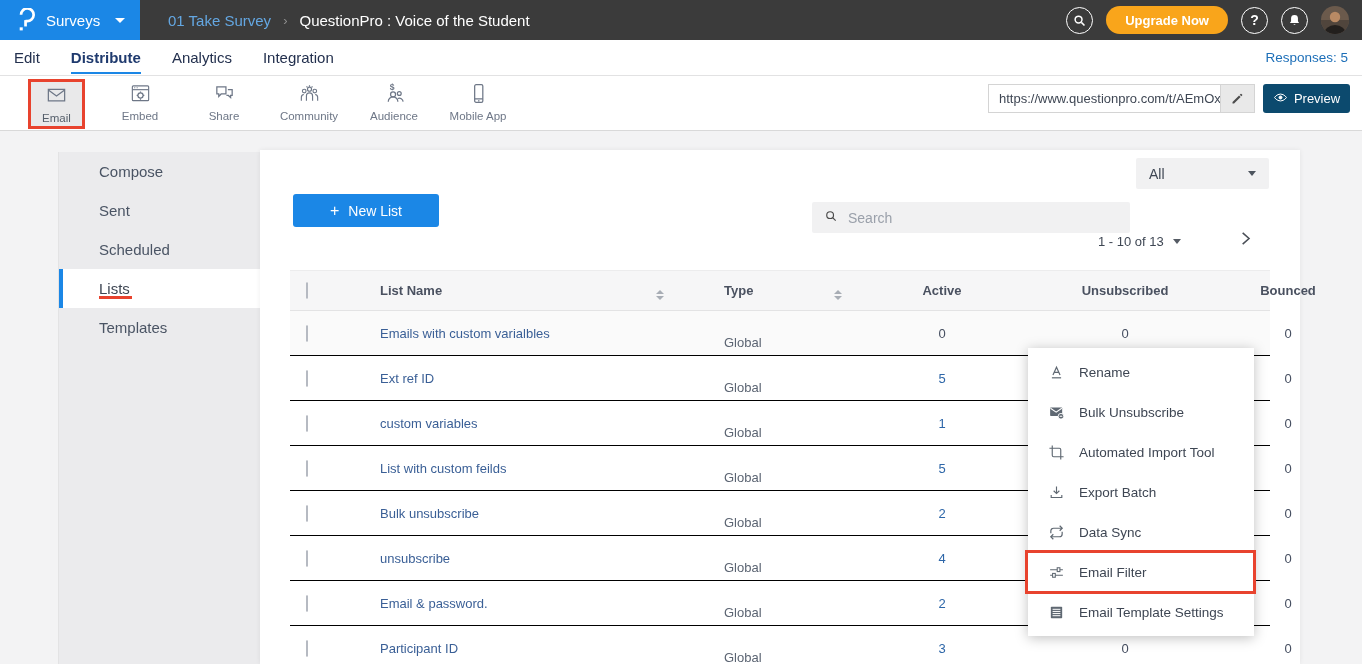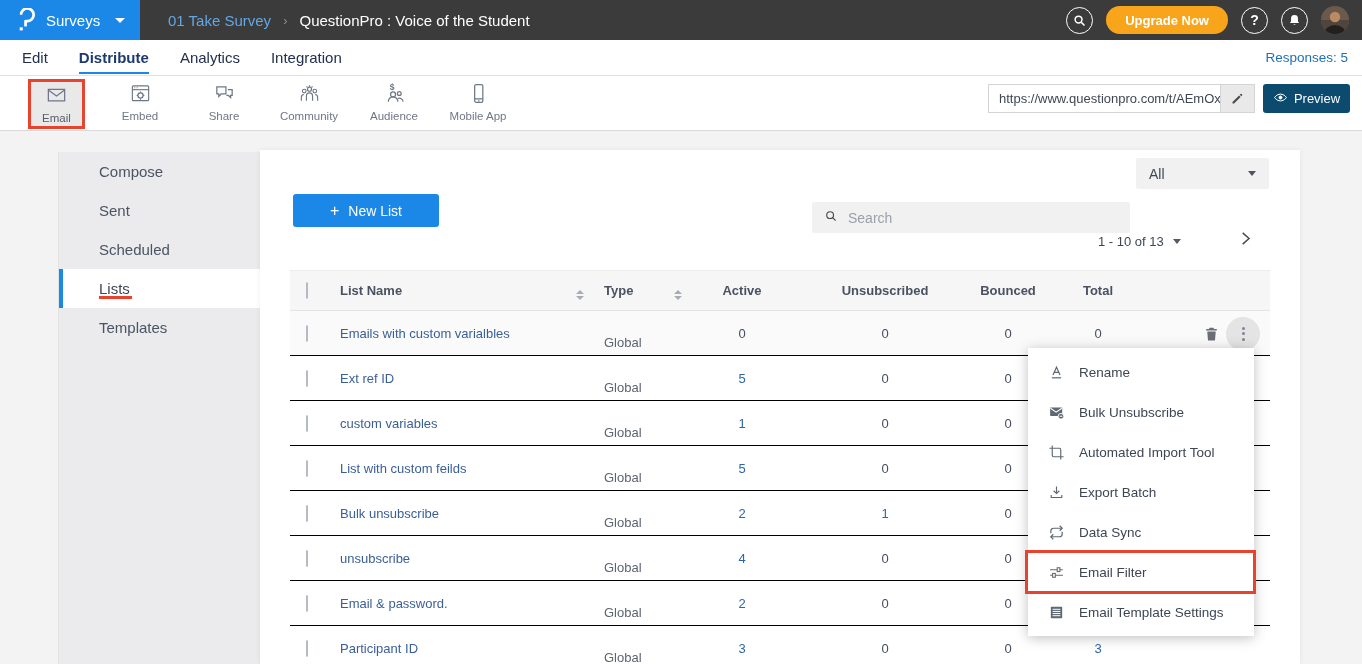--- a/index.html
+++ b/index.html
@@ -19,21 +19,21 @@
   .crumb-title { color:#ffffff; font-size:15px; }
   .topbar-right { margin-left:auto; display:flex; align-items:center; gap:13px; padding-right:13px; }
   .circle-btn { width:27px; height:27px; border:1.5px solid #fff; border-radius:50%; color:#fff; display:flex; align-items:center; justify-content:center; font-size:14px; font-weight:bold; flex:none; }
   .circle-btn svg { width:15px; height:15px; }
   .upgrade-btn { height:28px; padding:0 19px; border-radius:14px; background:#f9a51b; color:#fff; font-size:13px; font-weight:bold; display:flex; align-items:center; flex:none; }
   .avatar { width:28px; height:28px; border-radius:50%; overflow:hidden; flex:none; }
   .avatar svg { display:block; }
 
   
   .navbar { position:absolute; top:40px; left:0; width:100%; height:36px; background:#fff; border-bottom:1px solid #e2e2e3; display:flex; align-items:center; padding:0 14px; z-index:9; }
-  .nav-tabs { display:flex; gap:31px;margin-left:8px; }
+  .nav-tabs { display:flex; gap:31px; }
   .tab { font-size:15px; color:#23304e; position:relative; cursor:default; }
   .tab.active { color:#1f3a6e;font-weight:bold; }
   .tab.active::after { content:""; position:absolute; left:0; right:0; bottom:-8px; height:2px; background:#1b87e6; }
   .responses { margin-left:auto; color:#1d6fb8; font-size:13.5px; }
 
   
   .toolbar { position:absolute; top:76px; left:0; width:100%; height:55px; background:#fff; border-bottom:1px solid #d9d9d9; z-index:8; }
   .channel { position:absolute; top:6px; width:70px; text-align:center; color:#6e7787; }
   .channel .ico svg { width:25px; height:23px; }
   .channel .ch-label { font-size:11.5px; margin-top:1px; color:#6e7787; }
@@ -62,21 +62,21 @@
   .caret-dark { width:0; height:0; border-left:4.5px solid transparent; border-right:4.5px solid transparent; border-top:5px solid #4d545e; margin-left:auto; }
   .new-list-btn { position:absolute; left:33px; top:44px; width:146px; height:33px; background:#1b87e6; border-radius:3px; color:#fff; font-size:14px; display:flex; align-items:center; justify-content:center; gap:9px; }
   .plus-glyph { font-size:16px; line-height:1; }
   .pagination { position:absolute; left:838px; top:84px; display:flex; align-items:center; gap:9px; font-size:13px; color:#3f4754; }
   .pagination .caret-dark { margin-left:0; border-top-color:#555b64; }
   .page-next { position:absolute; left:977px; top:80px; width:24px; height:24px; color:#4a4f57; }
   .page-next svg { width:17px; height:17px; }
 
   
   .table { position:absolute; left:30px; top:120px; width:980px; }
-  .grid-cols { display:grid; grid-template-columns:40px 230px 40px 62px 32px 96px 190px 56px 124px 110px; align-items:center; }
+  .grid-cols { display:grid; grid-template-columns:40px 230px 40px 62px 32px 96px 190px 56px 124px 110px; align-items:center;gap:40px; }
   .thead { height:41px; background:#f6f6f7; border-top:1px solid #ececed; border-bottom:1px solid #e3e3e4; font-size:13px; font-weight:bold; color:#4a5160; }
   .trow { height:45px; border-bottom:1px solid #000000; font-size:13px; }
   .trow.hovered { background:#fafafa; }
   .cb { width:16px; height:16px; border:1px solid #b6bac2; border-radius:2px; background:#fff; margin-left:16px; }
   .cell-name { padding-left:10px; color:#3a5f96; cursor:pointer; }
   .cell-type { padding-left:4px; color:#5b6472;margin-top:18px; }
   .hdr-name { padding-left:10px; }
   .hdr-type { padding-left:4px; }
   .center { text-align:center; }
   .num-link { text-align:center; color:#2d66a8; }

